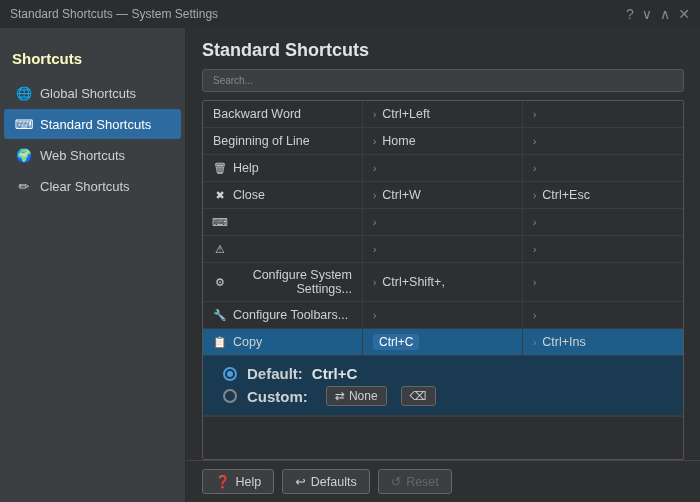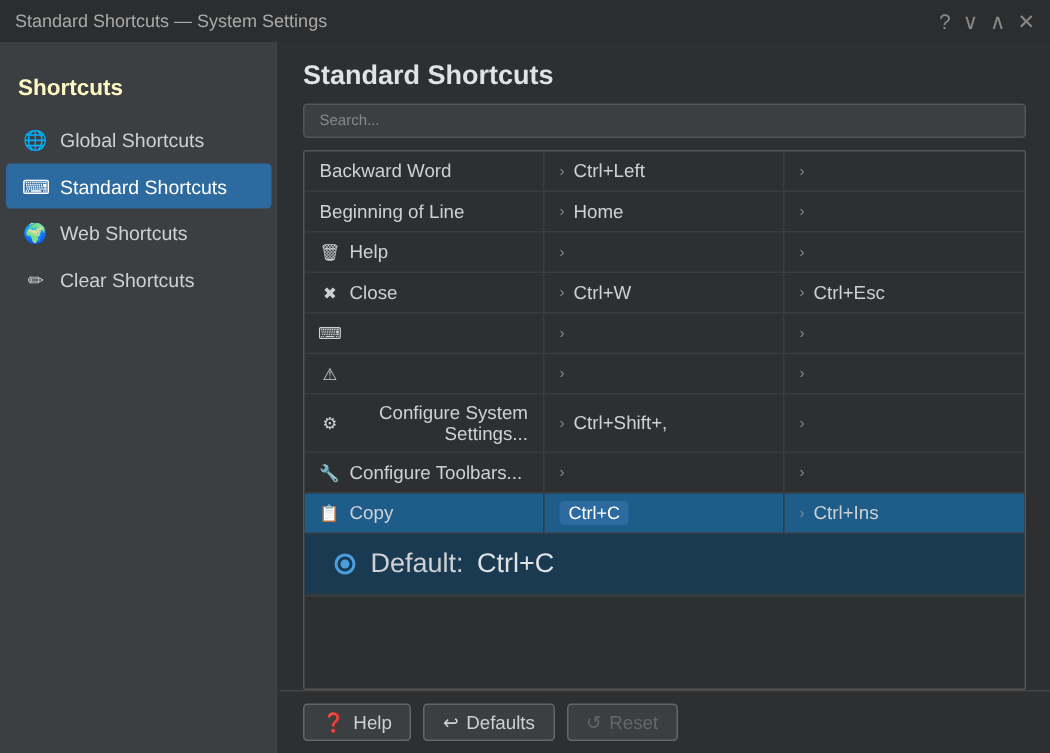--- a/index.html
+++ b/index.html
@@ -174,21 +174,22 @@
     .expand-panel-row {
       display: flex;
       align-items: center;
       gap: 10px;
       margin: 3px 0;
     }
     .radio-label {
       display: flex;
       gap: 5px;
       color: #cdd1d4;
-      font-size: 18px;
+      font-size: 15px;
+      font-weight: bold;
     }
     .radio-dot {
       width: 14px;
       height: 14px;
       border-radius: 50%;
       border: 2px solid #888;
       display: flex;
       align-items: center;
       justify-content: center;
     }
@@ -406,20 +407,31 @@
             </div>
   </div>
           <div class="expand-row">
       <div class="expand-content" style="grid-column:1/-1; background:#1a3a52; padding:6px 20px; border-bottom:1px solid #3a3c3e;">
         <div class="expand-panel-row" style="margin-bottom:4px;">
           <div class="radio-dot active"></div>
           <span class="radio-label">
             <span>Default:</span>
             <span style="margin-left:4px; color:#e0e2e4;">Ctrl+C</span>
           </span>
+        </div>
+        <div class="expand-panel-row">
+          <div class="radio-dot"></div>
+          <span class="radio-label">Custom:</span>
+          <button class="mini-button" style="margin-left:8px;">
+            <span>⇄</span>
+            <span>None</span>
+          </button>
+          <button class="mini-button" style="margin-left:4px;">
+            <span>⌫</span>
+          </button>
         </div>
       </div>
     </div>
         </div>
     </div>
 
     <div class="footer">
       <button class="footer-btn">
         <span>❓</span>
         <span>Help</span>

